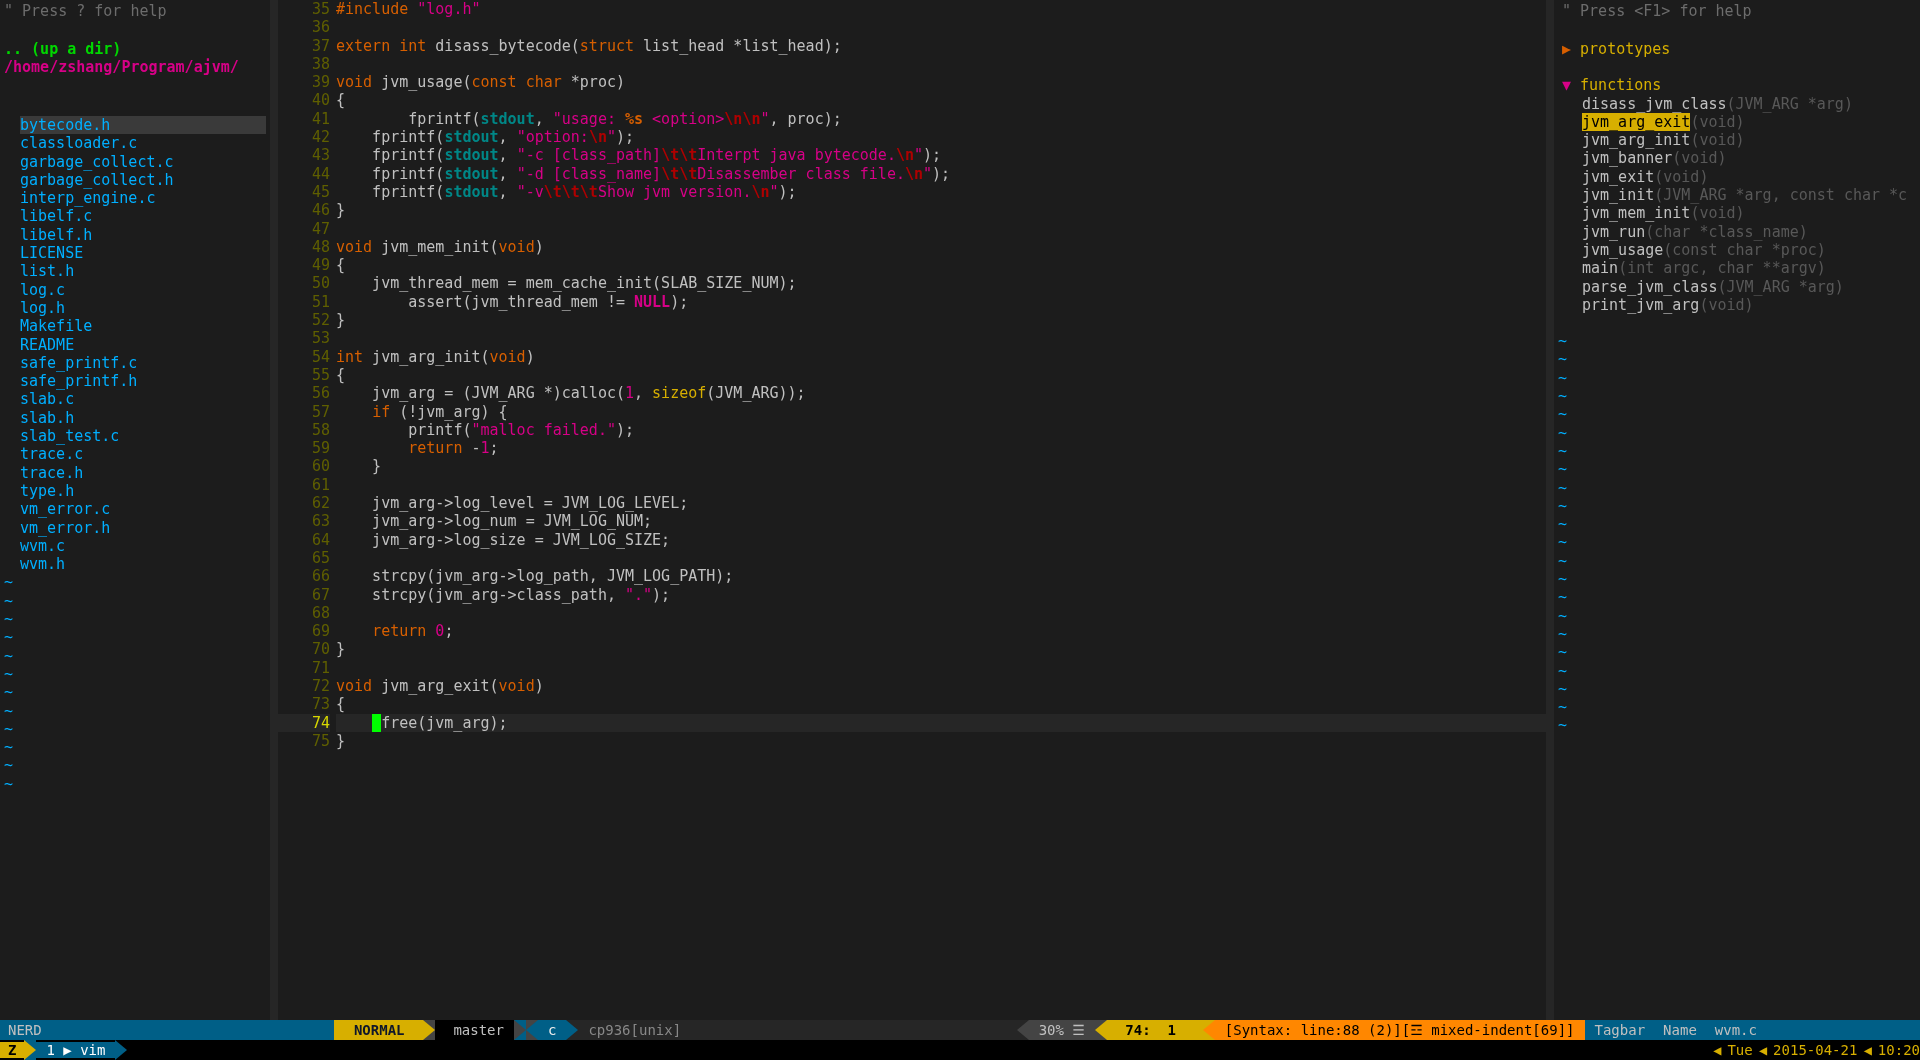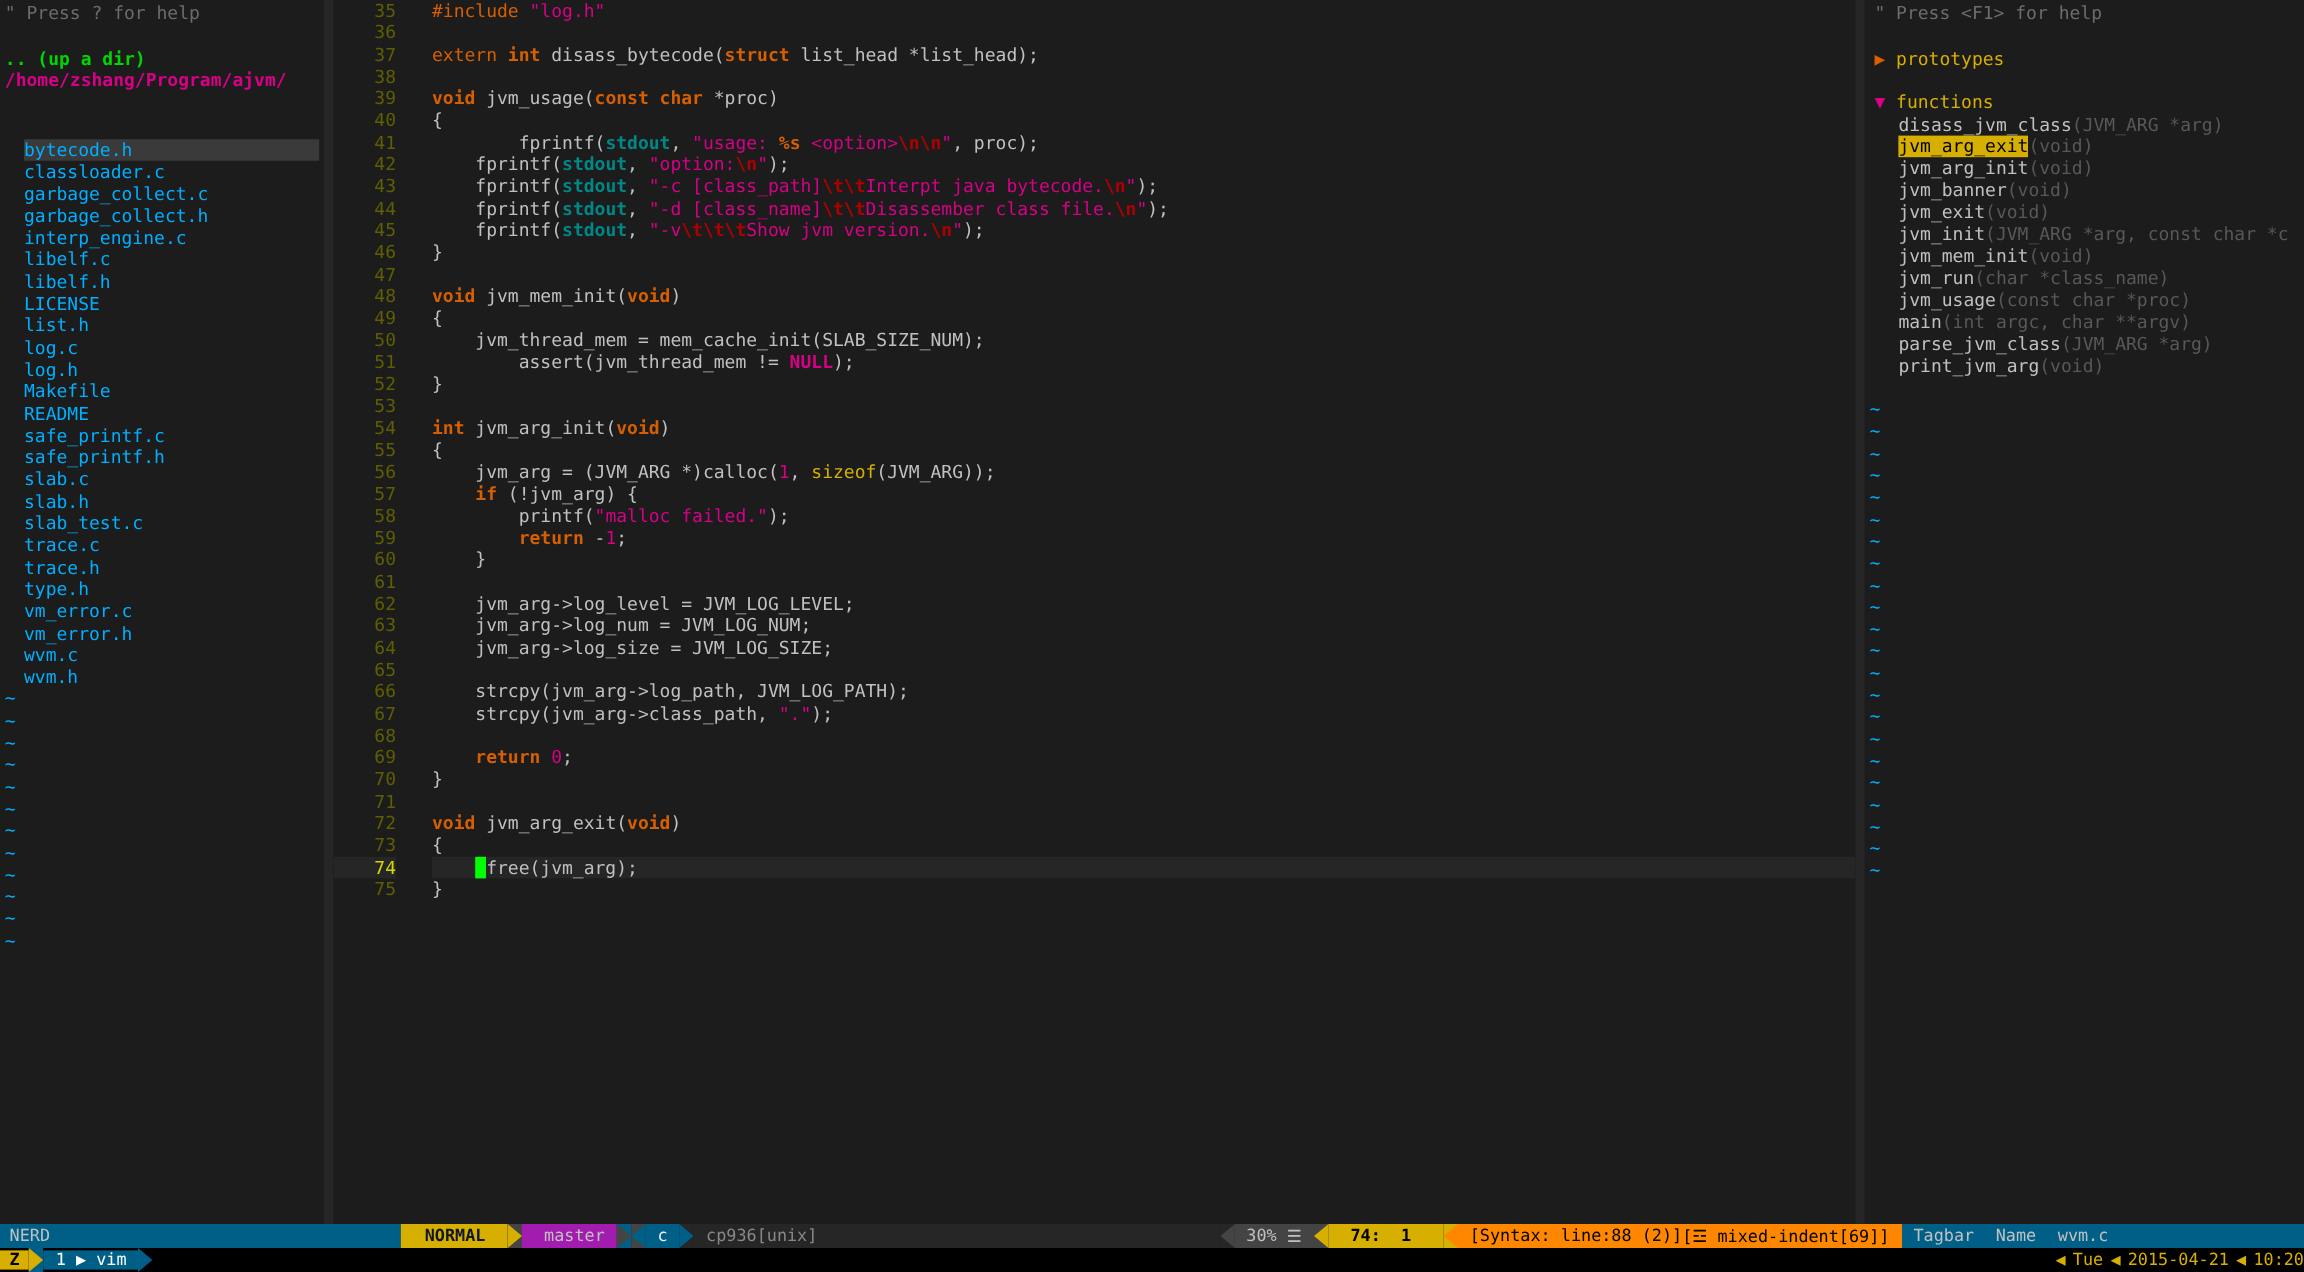--- a/index.html
+++ b/index.html
@@ -7,21 +7,21 @@
     width: 1920px; height: 1060px;
     background: #1c1c1c;
     font-family: "DejaVu Sans Mono", "Consolas", monospace;
     font-size: 15px;
     color: #c0c0c0;
     overflow: hidden;
   }
   .app { display: flex; flex-direction: column; height: 100%; }
   .main { display: flex; flex: 1; overflow: hidden; }
   .pane-left   { width: 270px; background:#1c1c1c; position: relative; }
-  .pane-center { flex: 1; display: flex; background:#1c1c1c; position: relative; gap: 24px; }
+  .pane-center { flex: 1; display: flex; background:#1c1c1c; position: relative; }
   .pane-right  { width: 366px; background:#1c1c1c; position: relative; border-left: 0; }
   .vsplit { width: 8px; background:#262626; }
   .header-line { color:#6c6c6c; padding: 2px 4px; white-space: pre; }
   .nerd-up { color:#00d700; font-weight: bold; padding: 0 4px; }
   .nerd-path { color:#d70087; font-weight: bold; padding: 0 4px; }
   .nerd-list { padding: 0 4px 0 20px; }
   .nerd-list .file { color:#00afff; line-height: 18.3px; cursor: default; }
   .nerd-list .file.sel { background:#3a3a3a; color:#00afff;margin-top:40px; }
   .tilde-col { color:#00afff; padding-left: 4px; line-height: 18.3px; }
 
@@ -29,21 +29,21 @@
   .gutter .ln { line-height: 18.3px; }
   .gutter .ln.cur { color:#d7d700; background:#262626; }
   .code { flex:1; white-space: pre; line-height: 18.3px; position: relative; }
   .code .row { height: 18.3px; }
   .code .row.cur { background:#262626; }
   .cursor-block { background:#00ff00; color:#1c1c1c; display:inline-block; width:9px; height:18px; vertical-align:top; }
 
   
   .c-pre  { color:#d75f00; }     
   .c-inc  { color:#d70087; }     
-  .c-kw   { color:#d75f00; font-weight:bold; } 
+  .c-kw   { color:#d75f00; font-weight:normal; } 
   .c-type { color:#d7af00; }
   .c-str  { color:#d70087; }     
   .c-esc  { color:#af0000; font-weight:bold; } 
   .c-fmt  { color:#d75f00; font-weight:bold; } 
   .c-num  { color:#d70087; }     
   .c-null { color:#d70087; font-weight:bold; }
   .c-std  { color:#008787; font-weight:bold; } 
 
   .tag-head { color:#6c6c6c; padding: 2px 8px; white-space:pre; }
   .tag-sect { padding: 0 8px; line-height:18.3px; }
@@ -57,21 +57,21 @@
 
   
   .airline { display:flex; height:20px; font-size:14px; align-items:stretch; }
   .seg { display:flex; align-items:center; padding:0 10px; white-space:pre; }
   .arrow-r { width:0; height:0; border-top:10px solid transparent; border-bottom:10px solid transparent; }
   .arrow-l { width:0; height:0; border-top:10px solid transparent; border-bottom:10px solid transparent; }
 
   .status-nerd { flex:1; background:#005f87; color:#c0c0c0; display:flex; align-items:center; padding-left:8px;}
   .status-normal { background:#d7af00; color:#0f172a; font-weight:bold;}
   .ar-normal { border-left:12px solid #d7af00; background:#444;}
-  .status-branch { background:#a21caf; color:#c0c0c0;}
+  .status-branch { background:#000000; color:#c0c0c0;}
   .ar-branch { border-left:12px solid #444; background:#005f87;}
   .status-c { background:#005f87; color:#eee;}
   .ar-c-l { border-right:12px solid #005f87; background:#444;}
   .ar-c-r { border-left:12px solid #005f87; background:#262626;}
   .status-enc { background:#262626; color:#888;}
   .status-fill { flex:1; background:#262626;}
   .ar-pct-l { border-right:12px solid #444; background:#262626;}
   .status-pct { background:#444; color:#c0c0c0;}
   .ar-pos-l { border-right:12px solid #d7af00; background:#444;}
   .status-pos { background:#d7af00; color:#000; font-weight:bold;}

